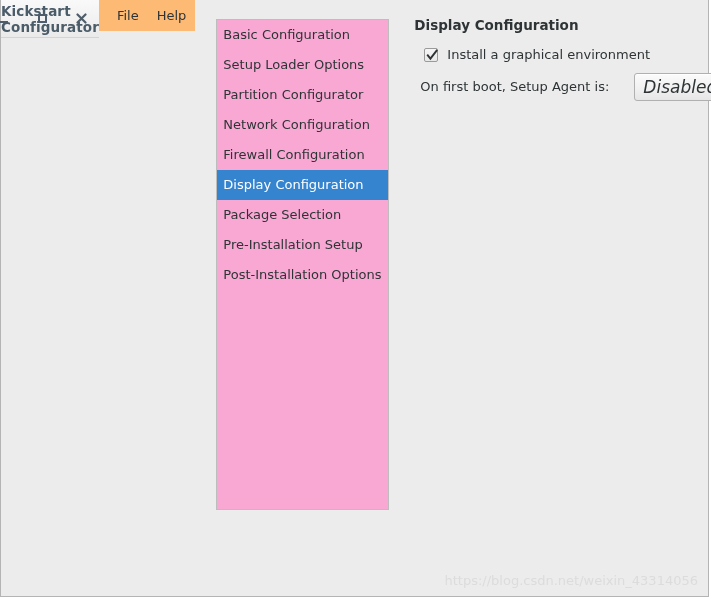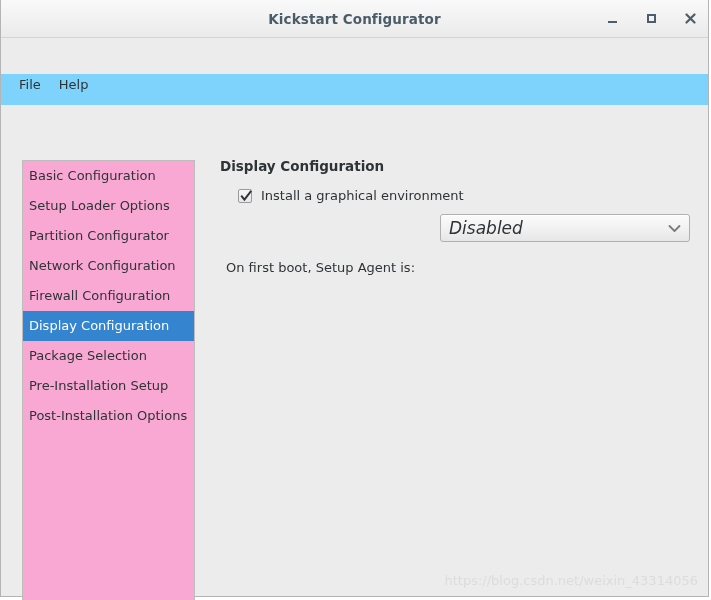--- a/index.html
+++ b/index.html
@@ -18,22 +18,21 @@
     position: absolute;
     left: 0px;
     top: 0px;
     width: 709px;
     height: 597px;
     background: #ececec;
     border: 1px solid #b4b4b4;
     border-top: none;
     box-sizing: border-box;
     display: flex;
-    flex-direction: column;
-    gap: 36px;
+    flex-direction: row;
   }
 
   
   .titlebar {
     position: relative;
     height: 37px;
     flex: 0 0 37px;
     background: linear-gradient(to bottom, #f9f9f9 0%, #f2f2f2 50%, #eaeaea 100%);
     border-bottom: 1px solid #d4d4d4;
     display: flex;
@@ -75,22 +74,23 @@
     width: 9px;
     height: 9px;
     border: 2px solid #4e5d6b;
     box-sizing: border-box;
   }
 
   
   .menubar {
     height: 31px;
     flex: 0 0 31px;
-    background: #7dd3fc;
-    display: flex;
+    background: #fdba74;
+    display: flex;
+    align-items: center;
     padding-left: 9px;
     box-sizing: border-box;
   }
   .menu-item {
     font-size: 13px;
     color: #2e3436;
     padding: 3px 9px;
     cursor: default;
     user-select: none;
   }
@@ -147,21 +147,20 @@
     user-select: none;
   }
 
   .check-row {
     position: absolute;
     left: 10px;
     top: 47px;
     display: flex;
     align-items: center;
     gap: 9px;
-    margin-left: 8px;
   }
   .checkbox {
     position: relative;
     width: 14px;
     height: 14px;
     background: linear-gradient(to bottom, #f6f6f6, #e8e8e8);
     border: 1px solid #9a9a9a;
     border-radius: 2px;
     box-sizing: border-box;
     flex: 0 0 14px;
@@ -184,21 +183,20 @@
     top: 79px;
     display: flex;
     align-items: center;
     width: 464px;
   }
   .select-label {
     font-size: 13px;
     color: #2e3436;
     white-space: nowrap;
     user-select: none;
-    margin-top: 40px;
   }
   .combobox {
     position: absolute;
     left: 214px;
     top: -6px;
     width: 250px;
     height: 28px;
     background: linear-gradient(to bottom, #fbfbfb 0%, #f1f1f1 55%, #e6e6e6 100%);
     border: 1px solid #b0b0b0;
     border-radius: 3px;

